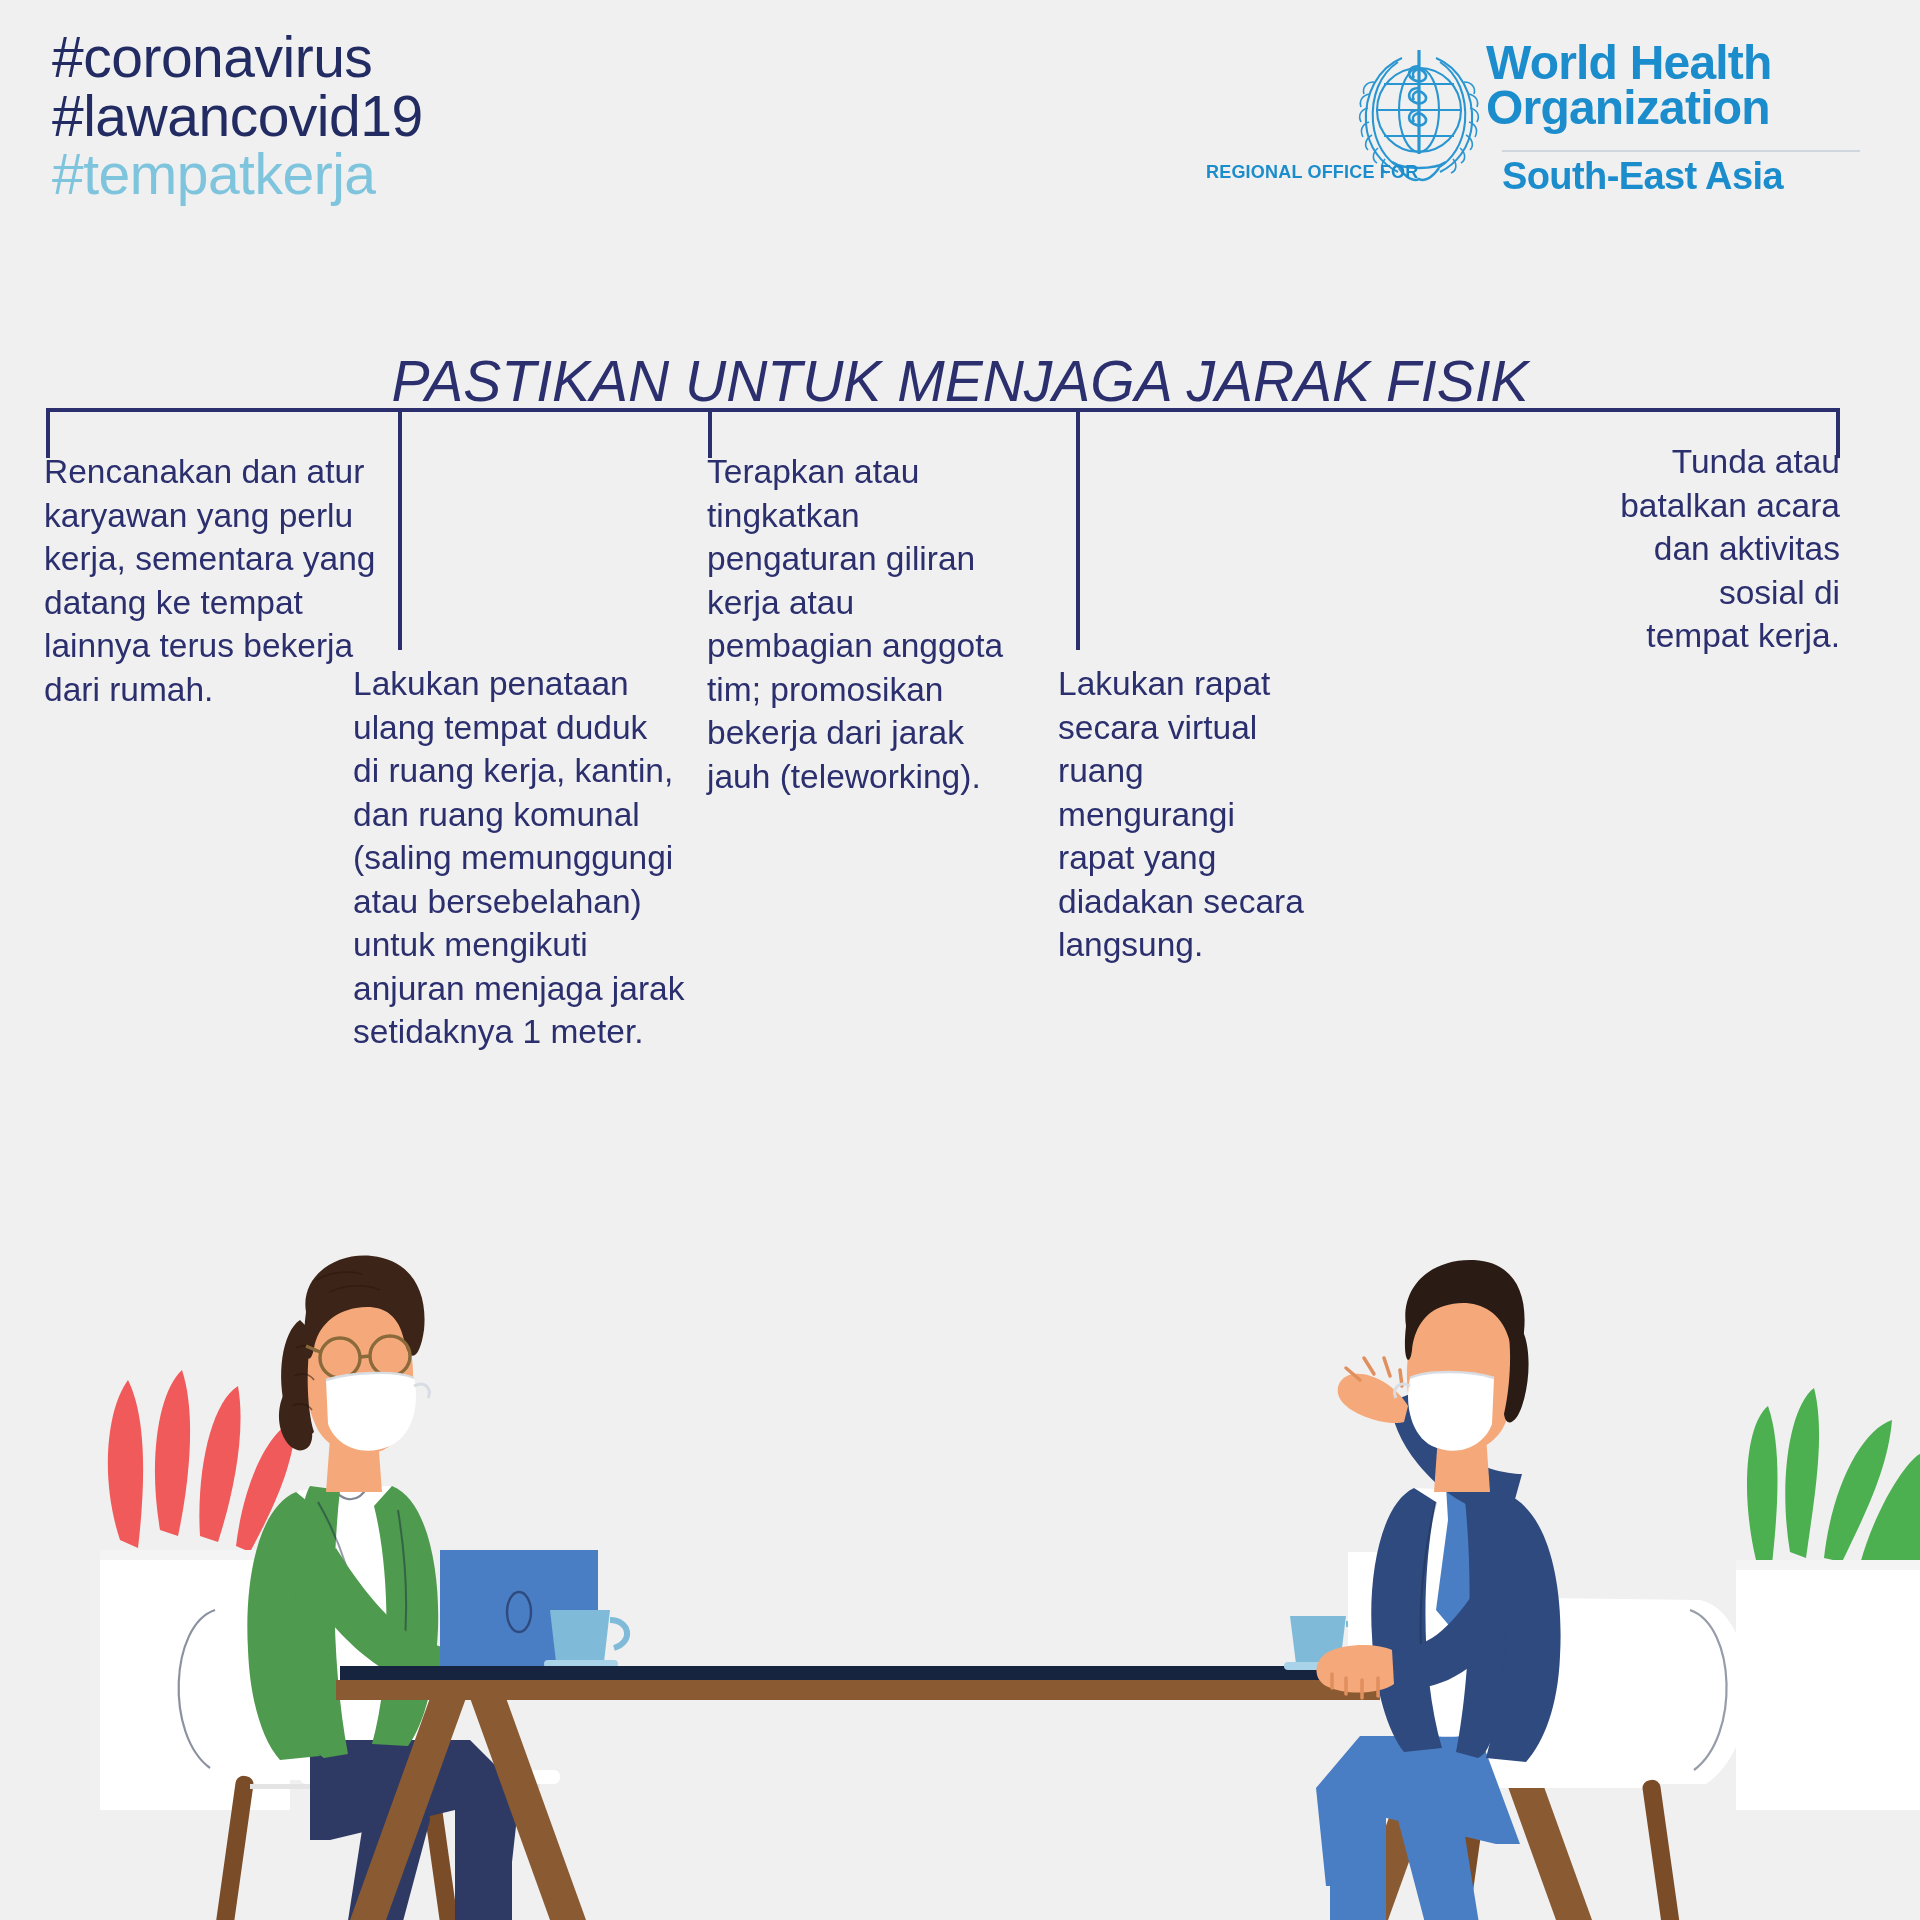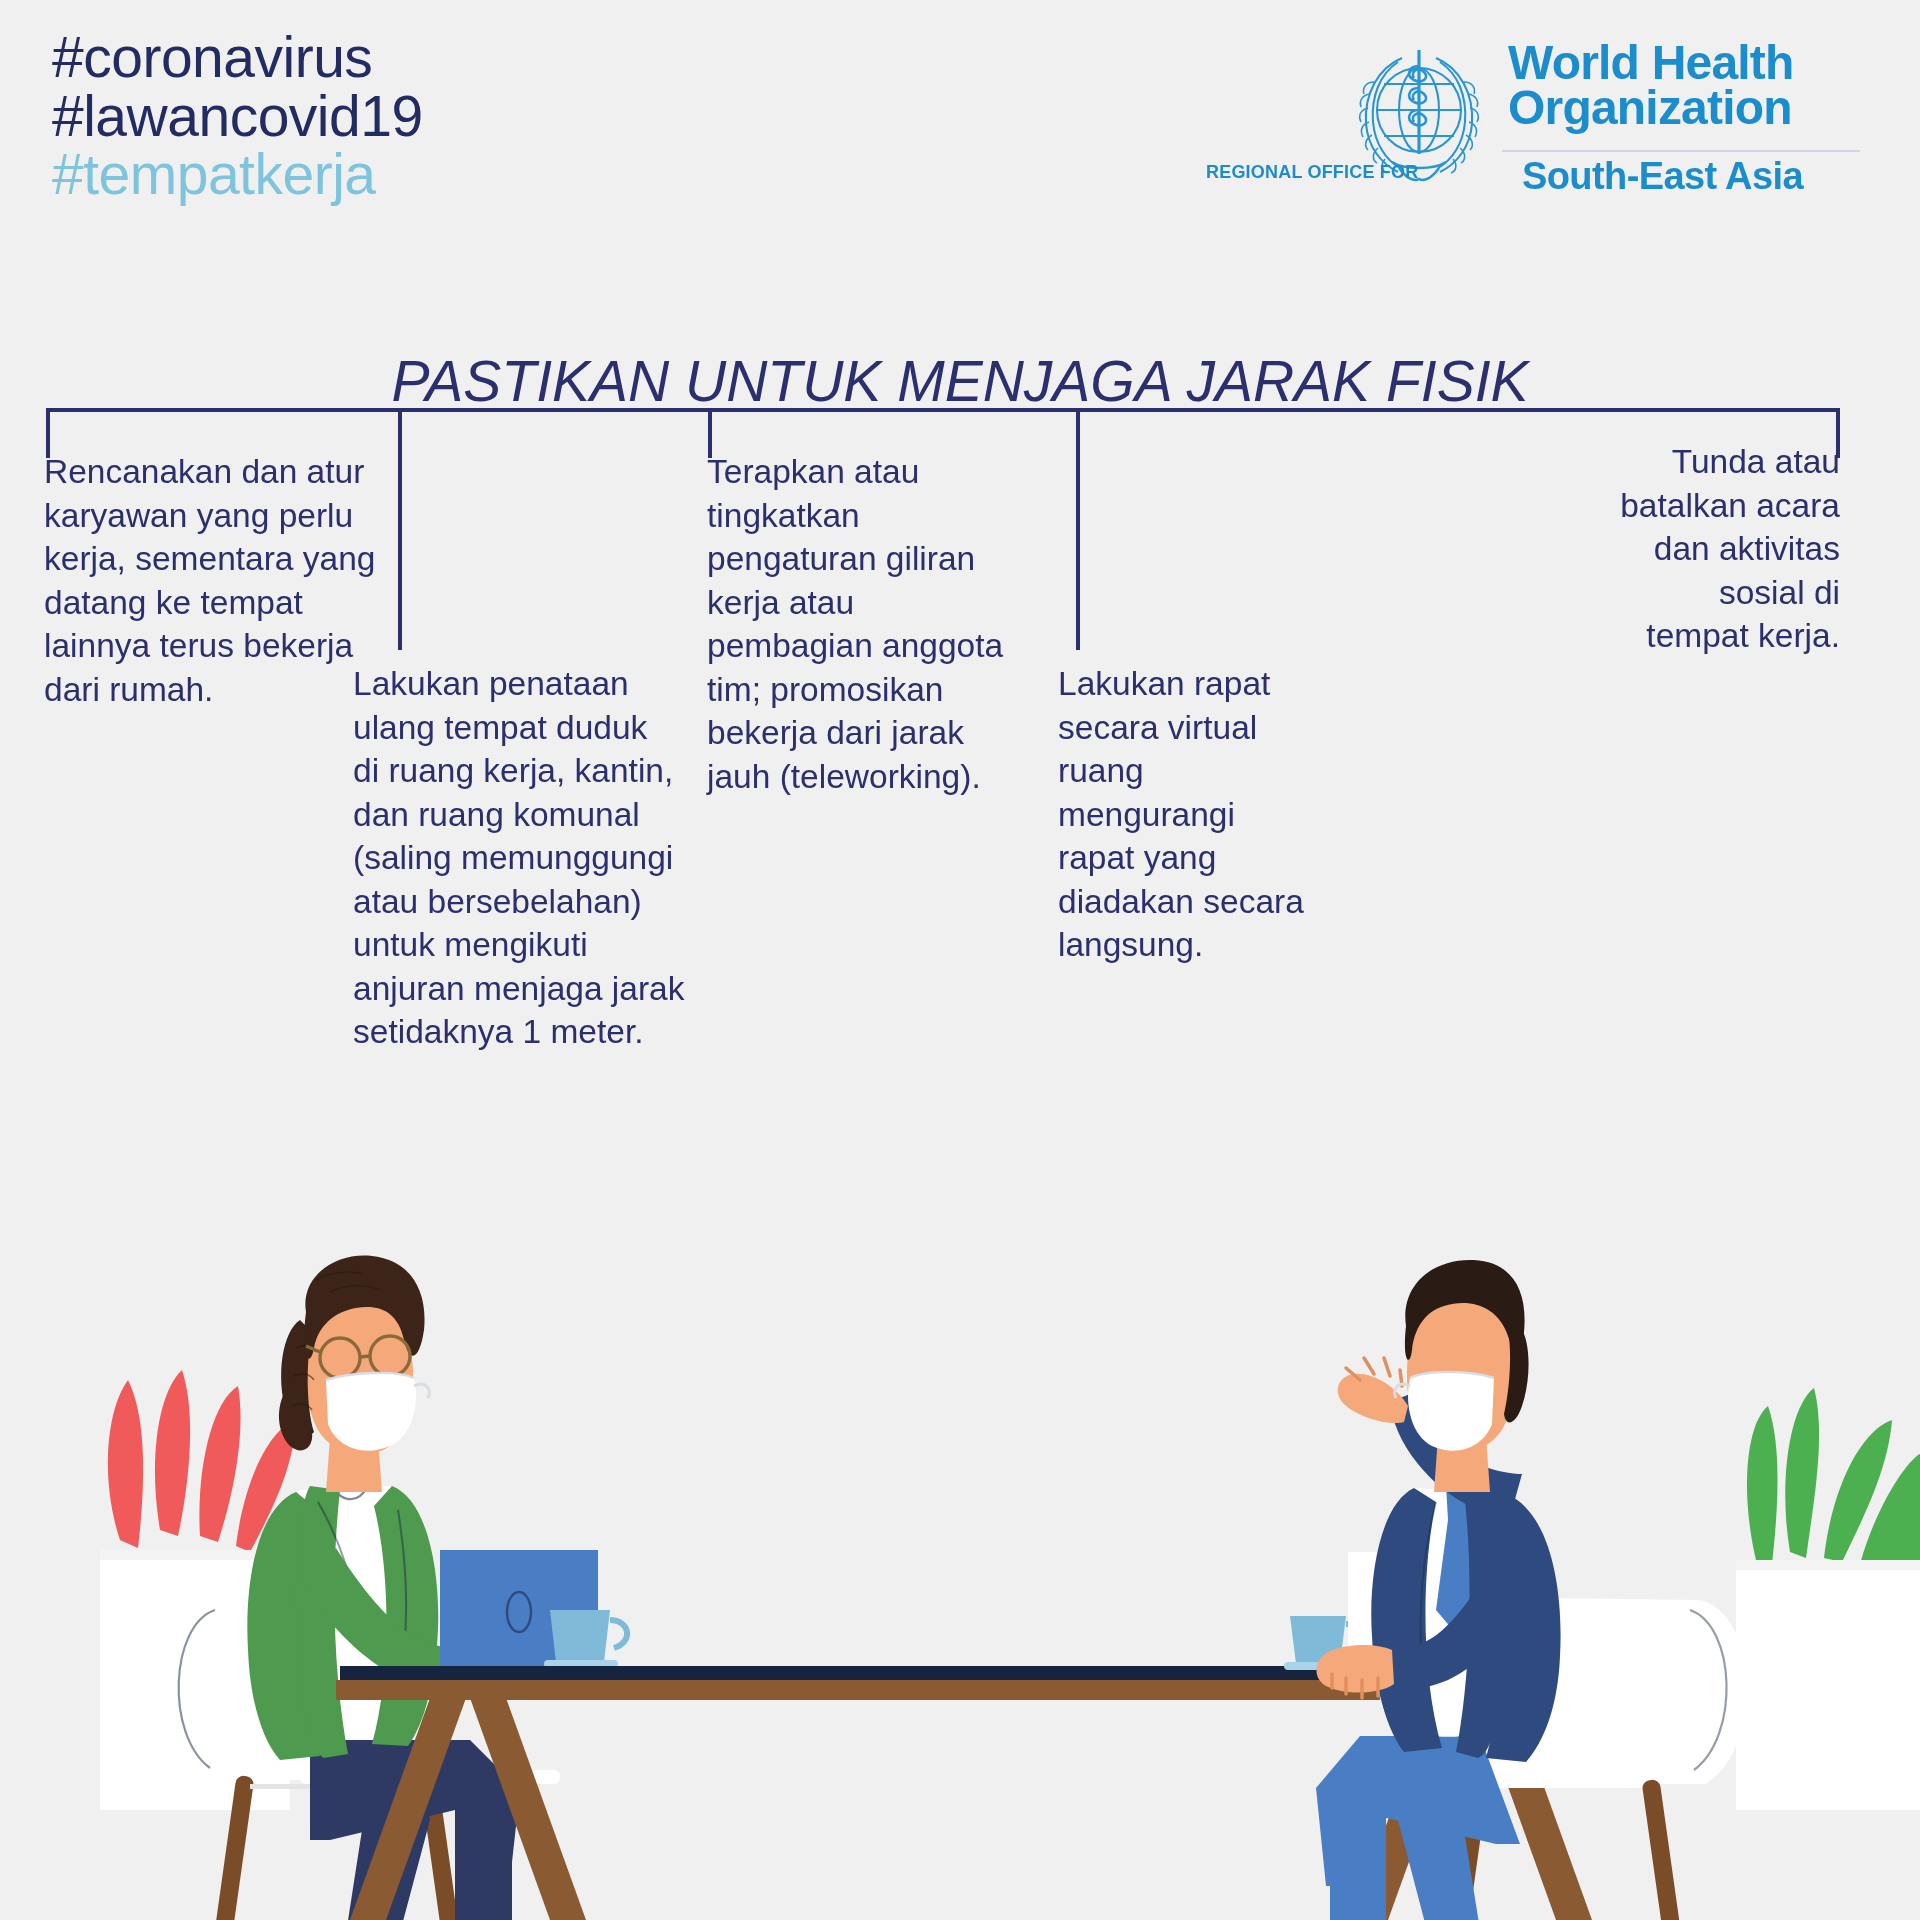--- a/index.html
+++ b/index.html
@@ -18,35 +18,35 @@
     font-size:57px; line-height:1.03; font-weight:400;
     letter-spacing:-0.5px;
   }
   .ht1, .ht2 { color:#222b62; display:block; }
   .ht3 { color:#7fc4dd; display:block; }
 
   
   .who { position:absolute; right:28px; top:22px; width:720px; height:185px; }
   .who-emblem { position:absolute; left:172px; top:10px; width:150px; height:155px; }
   .who-name {
-    position:absolute; left:336px; top:18px;
+    position:absolute; left:314px; top:18px;
     color:#1b8ccc; font-weight:bold; font-size:48px; line-height:0.94;
     letter-spacing:-0.8px;
   }
   .who-rule {
     position:absolute; left:330px; top:128px; width:358px; height:2px;
     background:#cfd6dd;
   }
   .who-region-label {
     position:absolute; left:34px; top:140px;
     color:#1b8ccc; font-weight:bold; font-size:18px; letter-spacing:0.2px;
   }
   .who-region {
     position:absolute; left:330px; top:133px;
-    color:#1b8ccc; font-weight:bold; font-size:38px; letter-spacing:-0.6px;margin-left:20px;
+    color:#1b8ccc; font-weight:bold; font-size:38px; letter-spacing:-0.6px;
   }
 
   
   .title {
     position:absolute; left:0; right:0; top:348px;
     text-align:center; color:#2b2f6e;
     font-size:57px; letter-spacing:0px; font-weight:400;
     white-space:nowrap;
     font-style:italic;
   }

